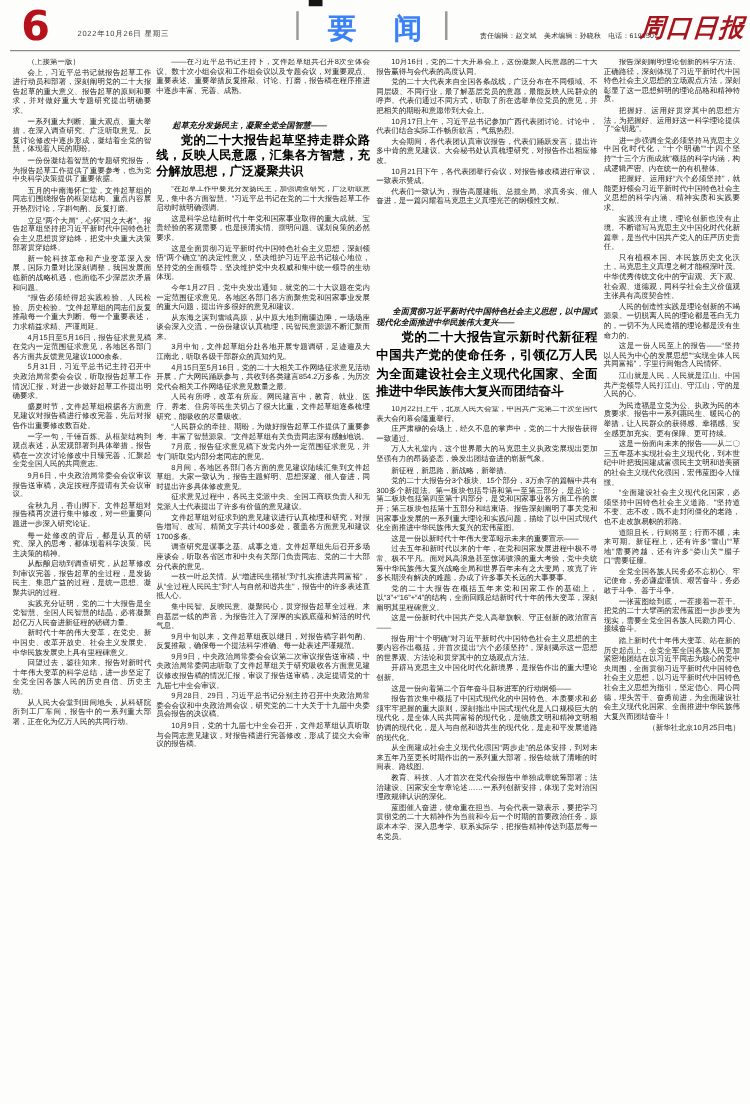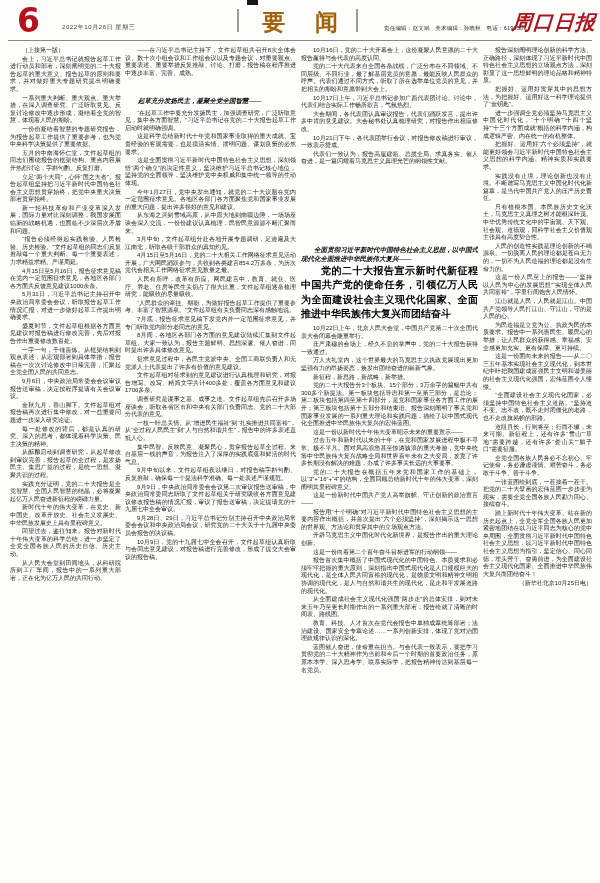--- a/index.html
+++ b/index.html
@@ -19,21 +19,21 @@
   .pubdate {
     position:absolute; left:62px; top:23px;
     font-size:6px; color:#3a3a3a; letter-spacing:0.6px;
   }
   .reg-mark { position:absolute; left:247px; top:0; width:11px; height:5px; background:#151515; }
   .title-bar { position:absolute; top:9px; width:2px; height:23px; background:#9a9a9a; }
   .title-bar.left  { left:237px; }
   .title-bar.right { left:356px; }
   .section-title {
     position:absolute; left:250px; top:7px; width:100px;
-    font-size:23px; font-weight:bold; color:#a16207; text-align:center;
+    font-size:23px; font-weight:bold; color:#3b82f6; text-align:center;
     font-family:"Liberation Serif", serif; letter-spacing:12px; text-indent:12px;
     white-space:nowrap;
   }
   .editors {
     position:absolute; left:384px; top:25px;
     font-size:5.5px; color:#2e2e2e; letter-spacing:0.2px;
   }
   .masthead {
     position:absolute; left:512px; top:9px;
     font-size:20px; font-weight:bold; font-style:italic; color:#a8161d;
@@ -109,20 +109,21 @@
         <p>从人民大会堂到田间地头，从科研院所到工厂车间，报告中的一系列重大部署，正在化为亿万人民的共同行动。</p>
       </div>
   </div>
 
   <div class="col colB">
     <div class="subtop">
         <p>——在习近平总书记主持下，文件起草组共召开8次全体会议、数十次小组会议和工作组会议以及专题会议，对重要观点、重要表述、重要举措反复推敲、讨论、打磨，报告稿在程序推进中逐步丰富、完善、成熟。</p>
       </div>
     <div class="head-block">
       <p class="lead-in">起草充分发扬民主，凝聚全党全国智慧——</p>
+      <p class="headline h1">党的二十大报告起草坚持走群众路线，反映人民意愿，汇集各方智慧，充分解放思想，广泛凝聚共识</p>
     </div>
     <div class="fill">
         <p>“在起草工作中要充分发扬民主，加强调查研究，广泛听取意见，集中各方面智慧。”习近平总书记在党的二十大报告起草工作启动时就明确强调。</p>
         <p>这是科学总结新时代十年党和国家事业取得的重大成就、宝贵经验的客观需要，也是摸清实情、摆明问题、谋划良策的必然要求。</p>
         <p>这是全面贯彻习近平新时代中国特色社会主义思想，深刻领悟“两个确立”的决定性意义，坚决维护习近平总书记核心地位，坚持党的全面领导，坚决维护党中央权威和集中统一领导的生动体现。</p>
         <p>今年1月27日，党中央发出通知，就党的二十大议题在党内一定范围征求意见。各地区各部门各方面聚焦党和国家事业发展的重大问题，提出许多很好的意见和建议。</p>
         <p>从东海之滨到雪域高原，从中原大地到南疆边陲，一场场座谈会深入交流，一份份建议认真梳理，民智民意源源不断汇聚而来。</p>
         <p>3月中旬，文件起草组分赴各地开展专题调研，足迹遍及大江南北，听取各级干部群众的真知灼见。</p>
         <p>4月15日至5月16日，党的二十大相关工作网络征求意见活动开展，广大网民踊跃参与，共收到各类建言854.2万多条，为历次党代会相关工作网络征求意见数量之最。</p>
         <p>人民有所呼，改革有所应。网民建言中，教育、就业、医疗、养老、住房等民生关切占了很大比重，文件起草组逐条梳理研究，能吸收的尽量吸收。</p>

